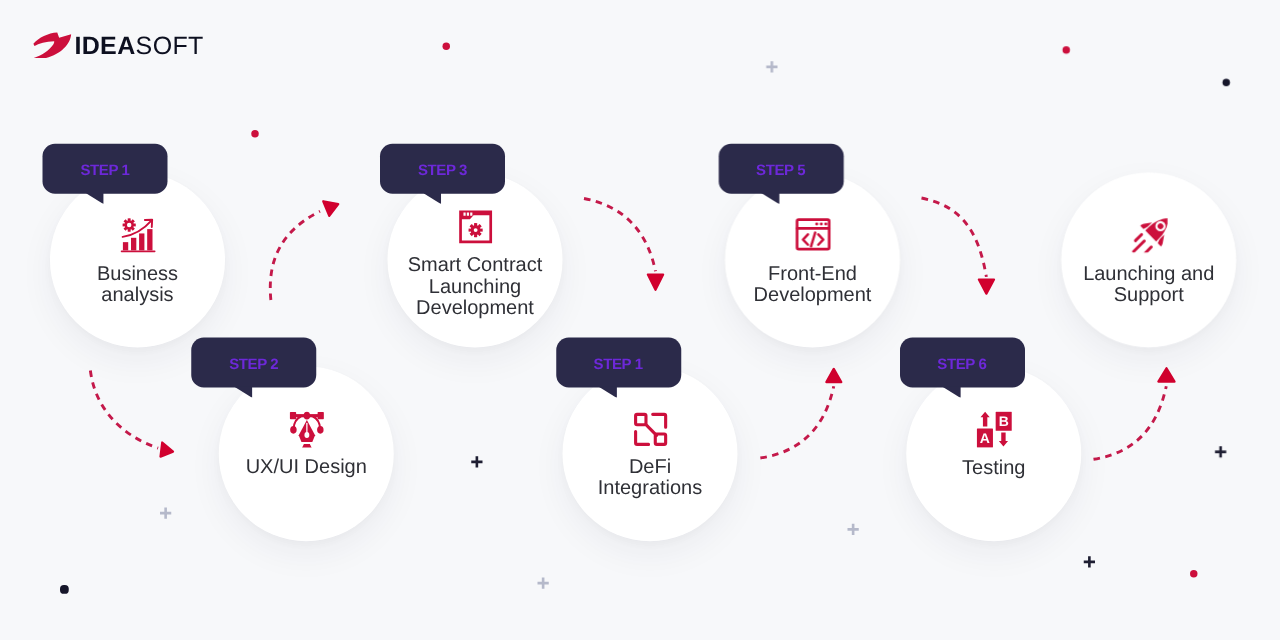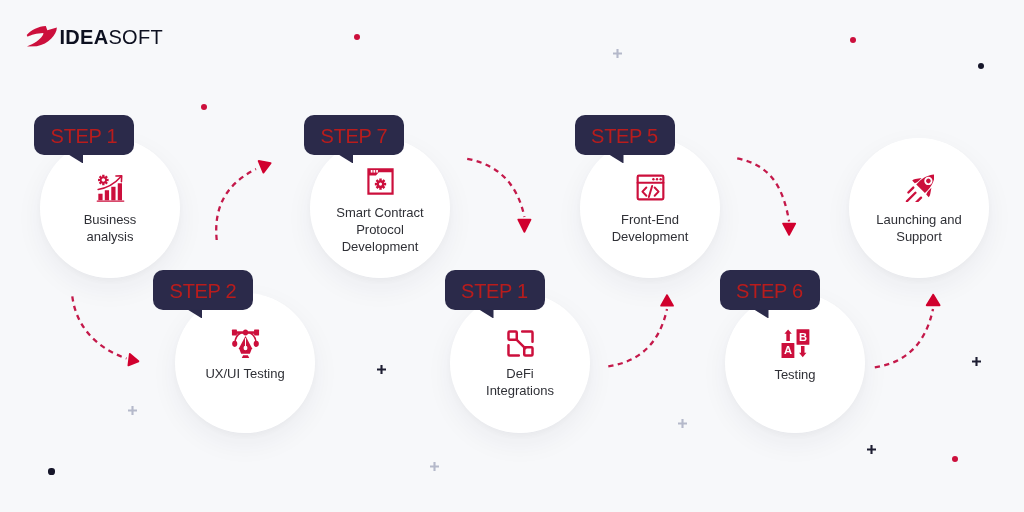--- a/index.html
+++ b/index.html
@@ -16,29 +16,29 @@
              letter-spacing:.3px;color:#0d1020;white-space:nowrap;transform:translateZ(0);}
   .logo-text .b{font-weight:700;}
   .logo-text .l{font-weight:400;}
 
   
   .node{position:absolute;width:140px;height:140px;}
   .circ{position:absolute;left:0;top:0;width:140px;height:140px;border-radius:50%;
         background:#ffffff;box-shadow:0 10px 28px rgba(43,42,74,.055), 0 3px 10px rgba(43,42,74,.035);}
   .ico{position:absolute;left:50%;margin-left:-14.5px;width:29px;height:29px;}
   .lab{position:absolute;left:-22px;width:184px;text-align:center;
-       color:#2f3036;font-size:13px;line-height:17px;letter-spacing:0;white-space:pre-line;
+       color:#2f3036;font-size:16px;line-height:17px;letter-spacing:0;white-space:pre-line;
        transform:translateZ(0);}
 
   
   .badge{position:absolute;width:100px;height:40px;}
   .badge .bg{position:absolute;left:0;top:0;width:100px;height:40px;border-radius:10px;background:#2b2a4a;}
   .badge .tx{position:absolute;left:0;top:1.2px;width:100px;height:40px;display:flex;
-        align-items:center;justify-content:center;color:#b91c1c;font-size:20px;letter-spacing:-.3px;
-        transform:translateZ(0);}
+        align-items:center;justify-content:center;color:#6d28d9;font-size:12px;letter-spacing:-.3px;
+        transform:translateZ(0);font-weight:bold;}
   .badge .tail{position:absolute;left:34.5px;top:39.4px;width:14.5px;height:9px;
         background:#2b2a4a;clip-path:polygon(0 0,100% 0,100% 100%);}
 
   
   .dot{position:absolute;border-radius:50%;}
   .plus{position:absolute;}
   .arrows{position:absolute;left:0;top:0;}
   svg{display:block;}
 </style>
 </head>
@@ -110,21 +110,21 @@
 <rect x="22.3" y="1.9" width="4.8" height="4.8" rx="0.5" stroke="none"></rect>
 <circle cx="14" cy="4.3" r="2.5" stroke="none"></circle>
 <circle cx="3.6" cy="13.6" r="2.5" stroke="none"></circle>
 <circle cx="24.4" cy="13.6" r="2.5" stroke="none"></circle>
 <path d="M14 7.2 L20.3 17.2 L18.2 21.6 L9.8 21.6 L7.7 17.2 Z" stroke="none"></path>
 <circle cx="14" cy="17.0" r="1.9" fill="#fdfcfd" stroke="none"></circle>
 <path d="M14 9.4 L14 16.2" stroke="#fdfcfd" stroke-width="1.0" stroke-linecap="round"></path>
 <path d="M10.6 25.6 Q10.1 25.6 10.4 25.1 L11.7 22.9 L16.3 22.9 L17.6 25.1 Q17.9 25.6 17.4 25.6 Z" stroke="none"></path>
 </g>
       </svg>
-    <div class="lab" style="top:72.1px">UX/UI Testing</div>
+    <div class="lab" style="top:72.1px">UX/UI Design</div>
   </div>
   <div class="badge" style="left:153px;top:270px">
     <div class="bg"></div>
     <div class="tail"></div>
     <div class="tx">STEP 2</div>
   </div>
 
   <div class="node" style="left:310px;top:138px">
     <div class="circ"></div>
     <svg class="ico" style="top:29.1px" viewBox="0 0 28 28">
@@ -132,27 +132,27 @@
 <path d="M1.3 1.3 H26.7 V26.7 H1.3 Z M3.4 8.1 V24.6 H24.6 V5.0 L12.4 5.0 L9.6 8.1 Z" fill-rule="evenodd"></path>
 <rect x="4.6" y="2.9" width="1.7" height="2.5" fill="#fdfcfd"></rect>
 <rect x="7.2" y="2.9" width="1.7" height="2.5" fill="#fdfcfd"></rect>
 <rect x="9.8" y="2.9" width="1.7" height="2.5" fill="#fdfcfd"></rect>
 <g transform="translate(14,16.5)">
             <path fill-rule="evenodd" d="M5.35 -1.28 A5.50 5.50 0 0 1 5.35 1.28 L3.73 1.14 A3.90 3.90 0 0 1 3.44 1.83 L4.69 2.87 A5.50 5.50 0 0 1 2.87 4.69 L1.83 3.44 A3.90 3.90 0 0 1 1.14 3.73 L1.28 5.35 A5.50 5.50 0 0 1 -1.28 5.35 L-1.14 3.73 A3.90 3.90 0 0 1 -1.83 3.44 L-2.87 4.69 A5.50 5.50 0 0 1 -4.69 2.87 L-3.44 1.83 A3.90 3.90 0 0 1 -3.73 1.14 L-5.35 1.28 A5.50 5.50 0 0 1 -5.35 -1.28 L-3.73 -1.14 A3.90 3.90 0 0 1 -3.44 -1.83 L-4.69 -2.87 A5.50 5.50 0 0 1 -2.87 -4.69 L-1.83 -3.44 A3.90 3.90 0 0 1 -1.14 -3.73 L-1.28 -5.35 A5.50 5.50 0 0 1 1.28 -5.35 L1.14 -3.73 A3.90 3.90 0 0 1 1.83 -3.44 L2.87 -4.69 A5.50 5.50 0 0 1 4.69 -2.87 L3.44 -1.83 A3.90 3.90 0 0 1 3.73 -1.14 Z M0 -1.5 A1.5 1.5 0 0 0 0 1.5 A1.5 1.5 0 0 0 0 -1.5 Z"></path>
           </g>
         </g>
       </svg>
     <div class="lab" style="top:66.3px">Smart Contract
-Protocol
+Launching
 Development</div>
   </div>
   <div class="badge" style="left:304.0px;top:115px">
     <div class="bg"></div>
     <div class="tail"></div>
-    <div class="tx">STEP 7</div>
+    <div class="tx">STEP 3</div>
   </div>
 
   <div class="node" style="left:450px;top:293px">
     <div class="circ"></div>
     <svg class="ico" style="top:35.5px" viewBox="0 0 28 28">
 <g fill="none" stroke="#cc0f3c" stroke-width="2.4" stroke-linecap="round" stroke-linejoin="round">
 <path d="M10.4 10.4 L18.6 18.6"></path>
 <rect x="2.4" y="2.4" width="8.0" height="8.0" rx="1.1"></rect>
 <rect x="17.6" y="17.6" width="8.0" height="8.0" rx="1.1"></rect>
 <path d="M15.6 2.4 H24.5 A1.1 1.1 0 0 1 25.6 3.5 V12.4"></path>

